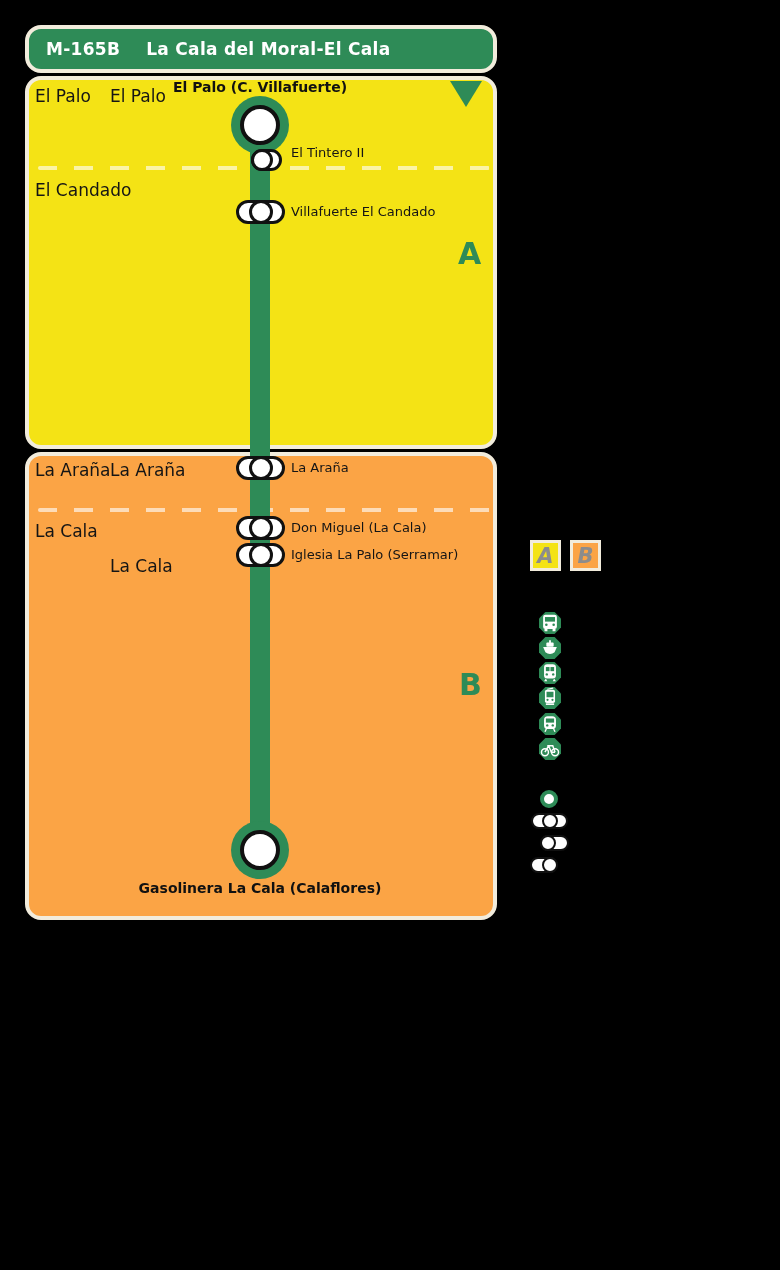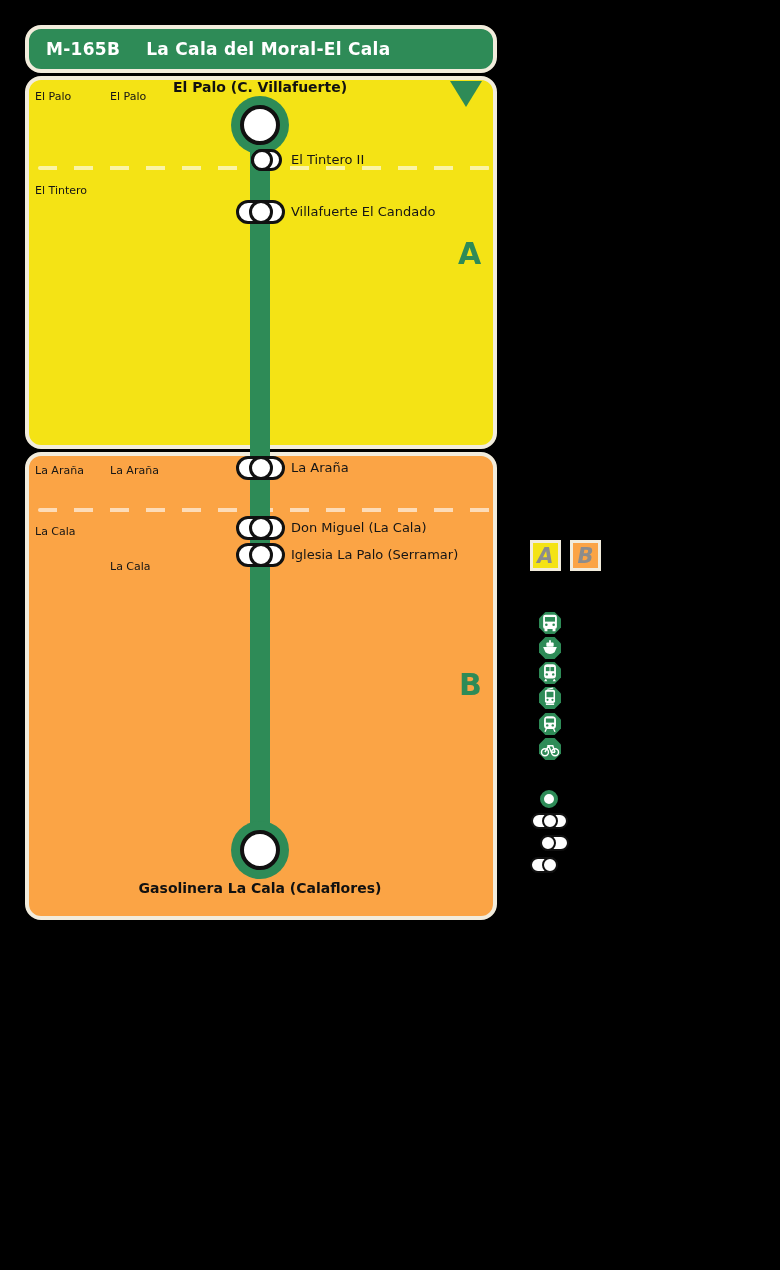--- a/index.html
+++ b/index.html
@@ -37,21 +37,21 @@
   .pill{position:absolute;box-sizing:border-box;background:#fff;border:3px solid #111;z-index:4;}
   .pill::before{content:"";position:absolute;box-sizing:border-box;width:24px;height:24px;
     border:3px solid #111;border-radius:50%;background:#fff;top:50%;transform:translateY(-50%);}
   .pill-both{left:236px;width:49px;height:24px;border-radius:13px;}
   .pill-both::before{left:50%;transform:translate(-50%,-50%);}
   .pill-right{left:251px;width:31px;height:22px;border-radius:12px;}
   .pill-right::before{width:22px;height:22px;left:-3px;}
 
   
   .stop-label{position:absolute;left:291px;font-size:13px;line-height:16px;color:#151515;z-index:5;white-space:nowrap;}
-  .area-label{position:absolute;font-size:11px;line-height:15px;color:#151515;z-index:5;white-space:nowrap;}
+  .area-label{position:absolute;font-size:17px;line-height:15px;color:#151515;z-index:5;white-space:nowrap;}
   .terminus-label{position:absolute;left:25px;width:470px;text-align:center;font-weight:bold;
                   font-size:14px;color:#111;z-index:5;}
   .zone-letter{position:absolute;font-size:30px;font-weight:bold;color:#2E8B57;line-height:1;z-index:5;}
 
   
   .chip{position:absolute;top:540px;box-sizing:border-box;width:31px;height:31px;border:3px solid #F2ECDC;
         display:flex;align-items:center;justify-content:center;
         font-size:21px;font-weight:bold;font-style:italic;color:#8C8C8C;}
   .chip-a{left:530px;background:#F4E315;} .chip-b{left:570px;background:#FBA445;}
 
@@ -101,29 +101,29 @@
 
   <div class="pill pill-right" style="top:149px"></div>
   <div class="pill pill-both" style="top:200px"></div>
   <div class="pill pill-both" style="top:456px"></div>
   <div class="pill pill-both" style="top:516px"></div>
   <div class="pill pill-both" style="top:543px"></div>
 
   <div class="terminus-label" style="top:880px">Gasolinera La Cala (Calaflores)</div>
   <div class="terminus-label" style="top:79px">El Palo (C. Villafuerte)</div>
 
-  <div class="stop-label" style="top:152px">El Tintero II</div>
+  <div class="stop-label" style="top:145px">El Tintero II</div>
   <div class="stop-label" style="top:204px">Villafuerte El Candado</div>
   <div class="stop-label" style="top:460px">La Araña</div>
   <div class="stop-label" style="top:520px">Don Miguel (La Cala)</div>
   <div class="stop-label" style="top:547px">Iglesia La Palo (Serramar)</div>
 
   <div class="area-label" style="left:35px;top:89px">El Palo</div>
   <div class="area-label" style="left:110px;top:89px">El Palo</div>
-  <div class="area-label" style="left:35px;top:183px">El Tintero</div>
+  <div class="area-label" style="left:35px;top:183px">El Candado</div>
   <div class="area-label" style="left:35px;top:463px">La Araña</div>
   <div class="area-label" style="left:110px;top:463px">La Araña</div>
   <div class="area-label" style="left:35px;top:524px">La Cala</div>
   <div class="area-label" style="left:110px;top:559px">La Cala</div>
 
   <div class="zone-letter" style="left:458px;top:239px">A</div>
   <div class="zone-letter" style="left:459px;top:670px">B</div>
 
   <div class="chip chip-a">
       <span>A</span>

